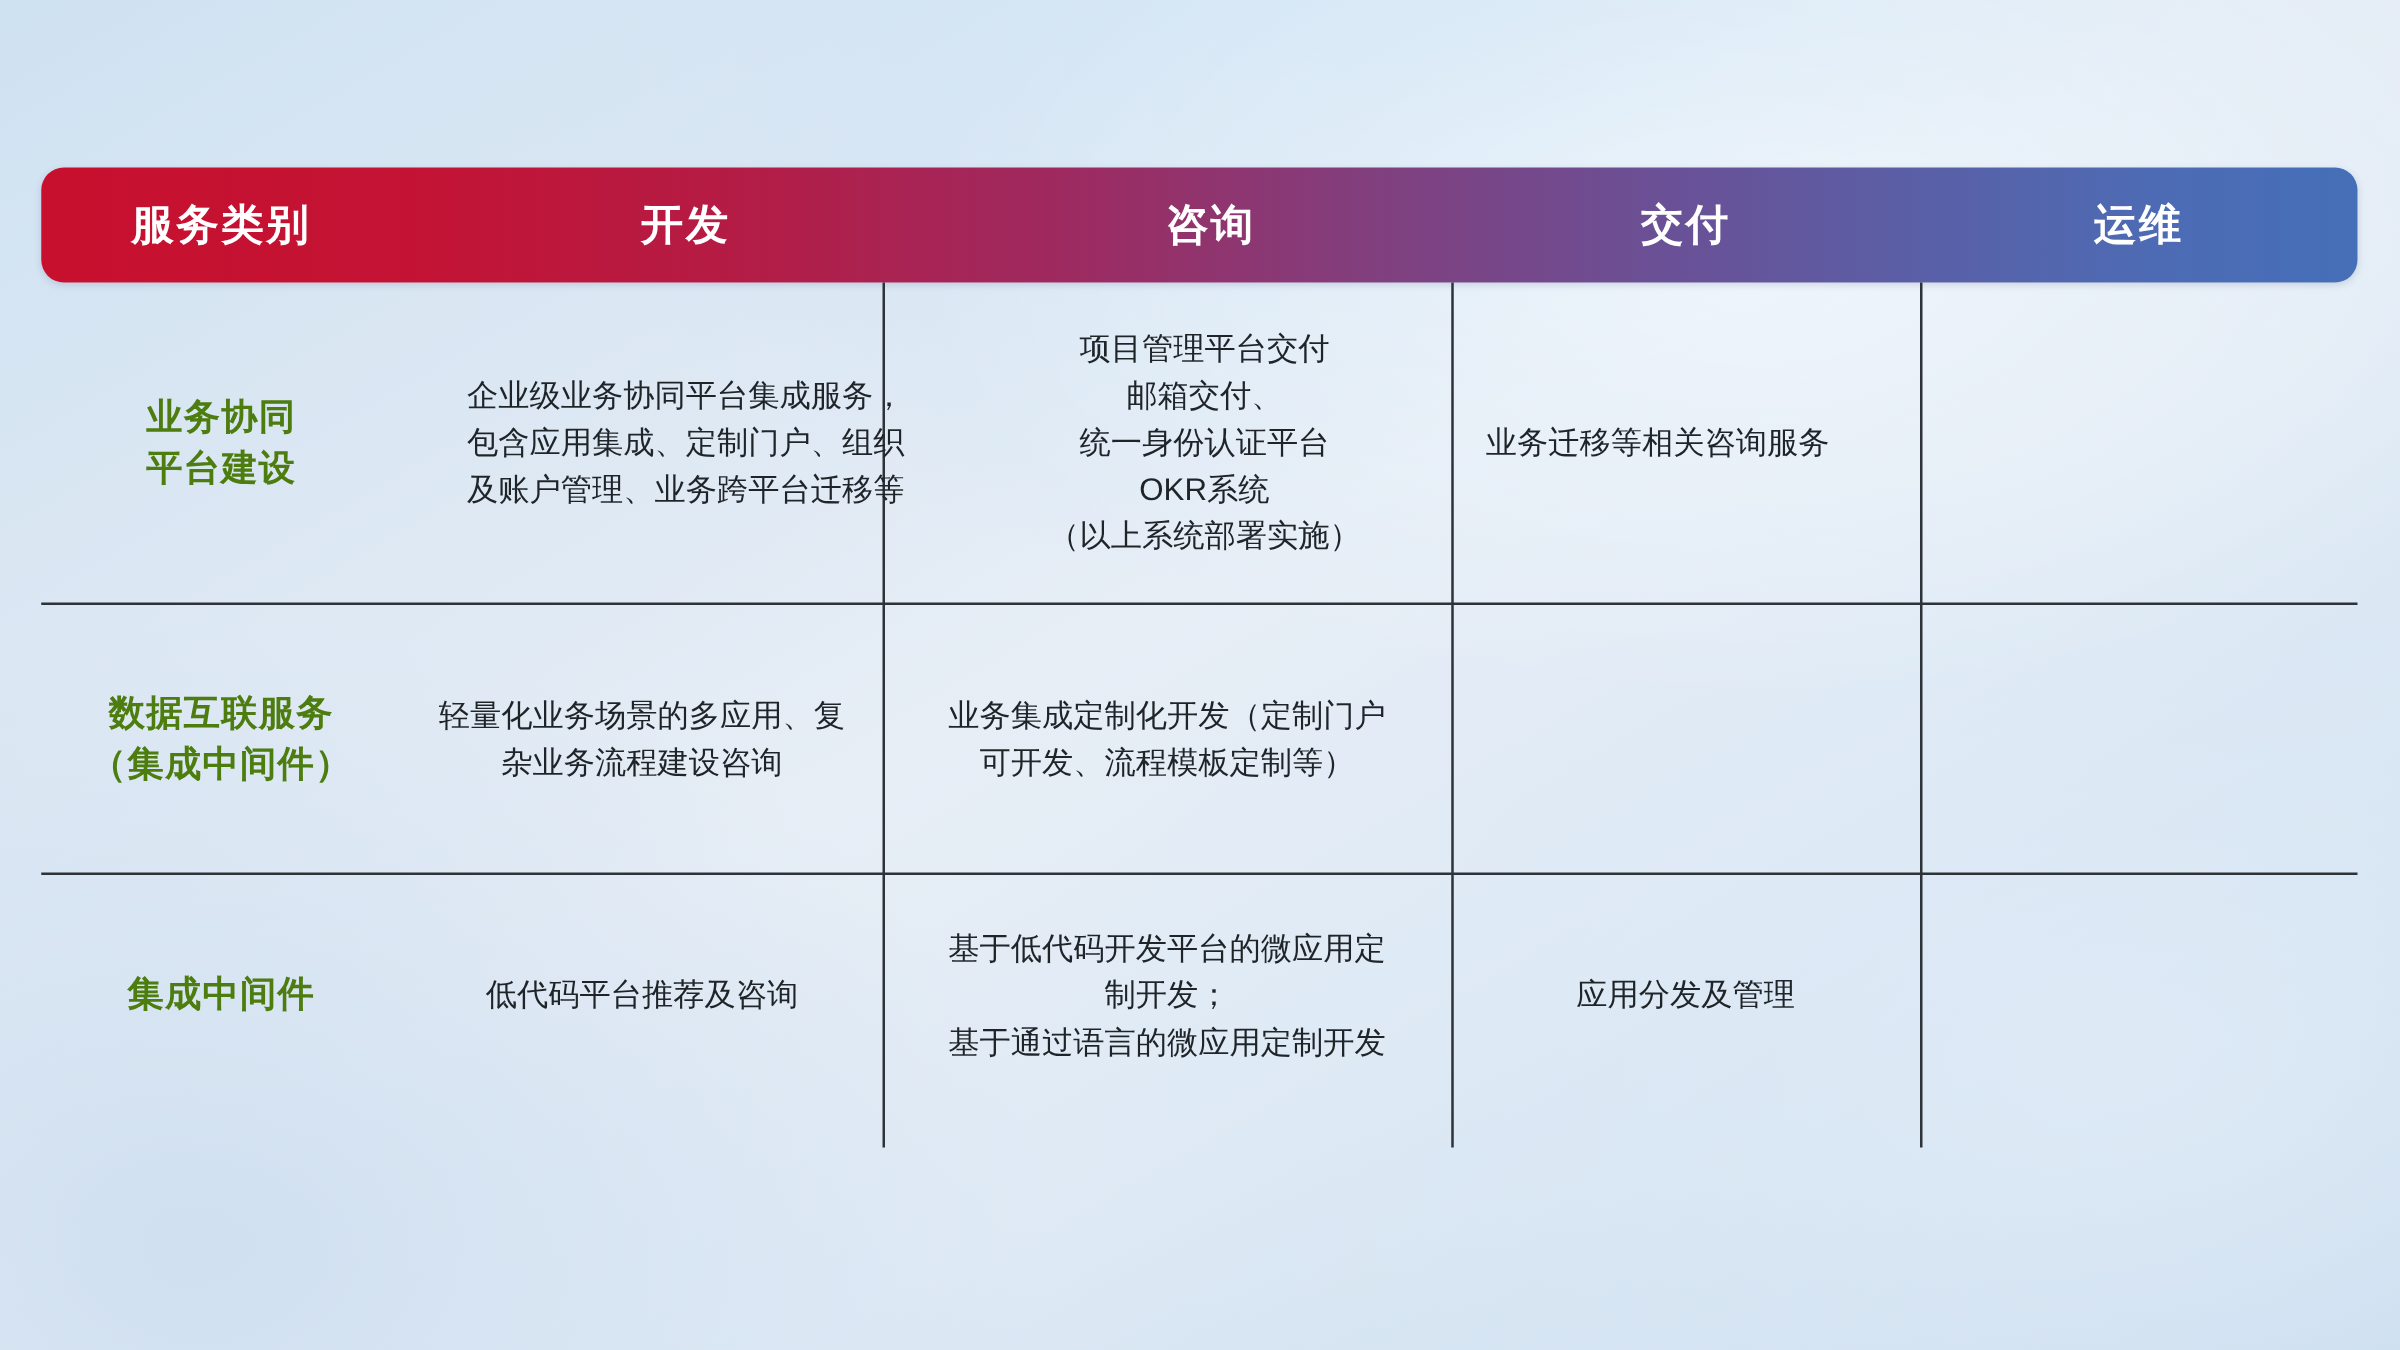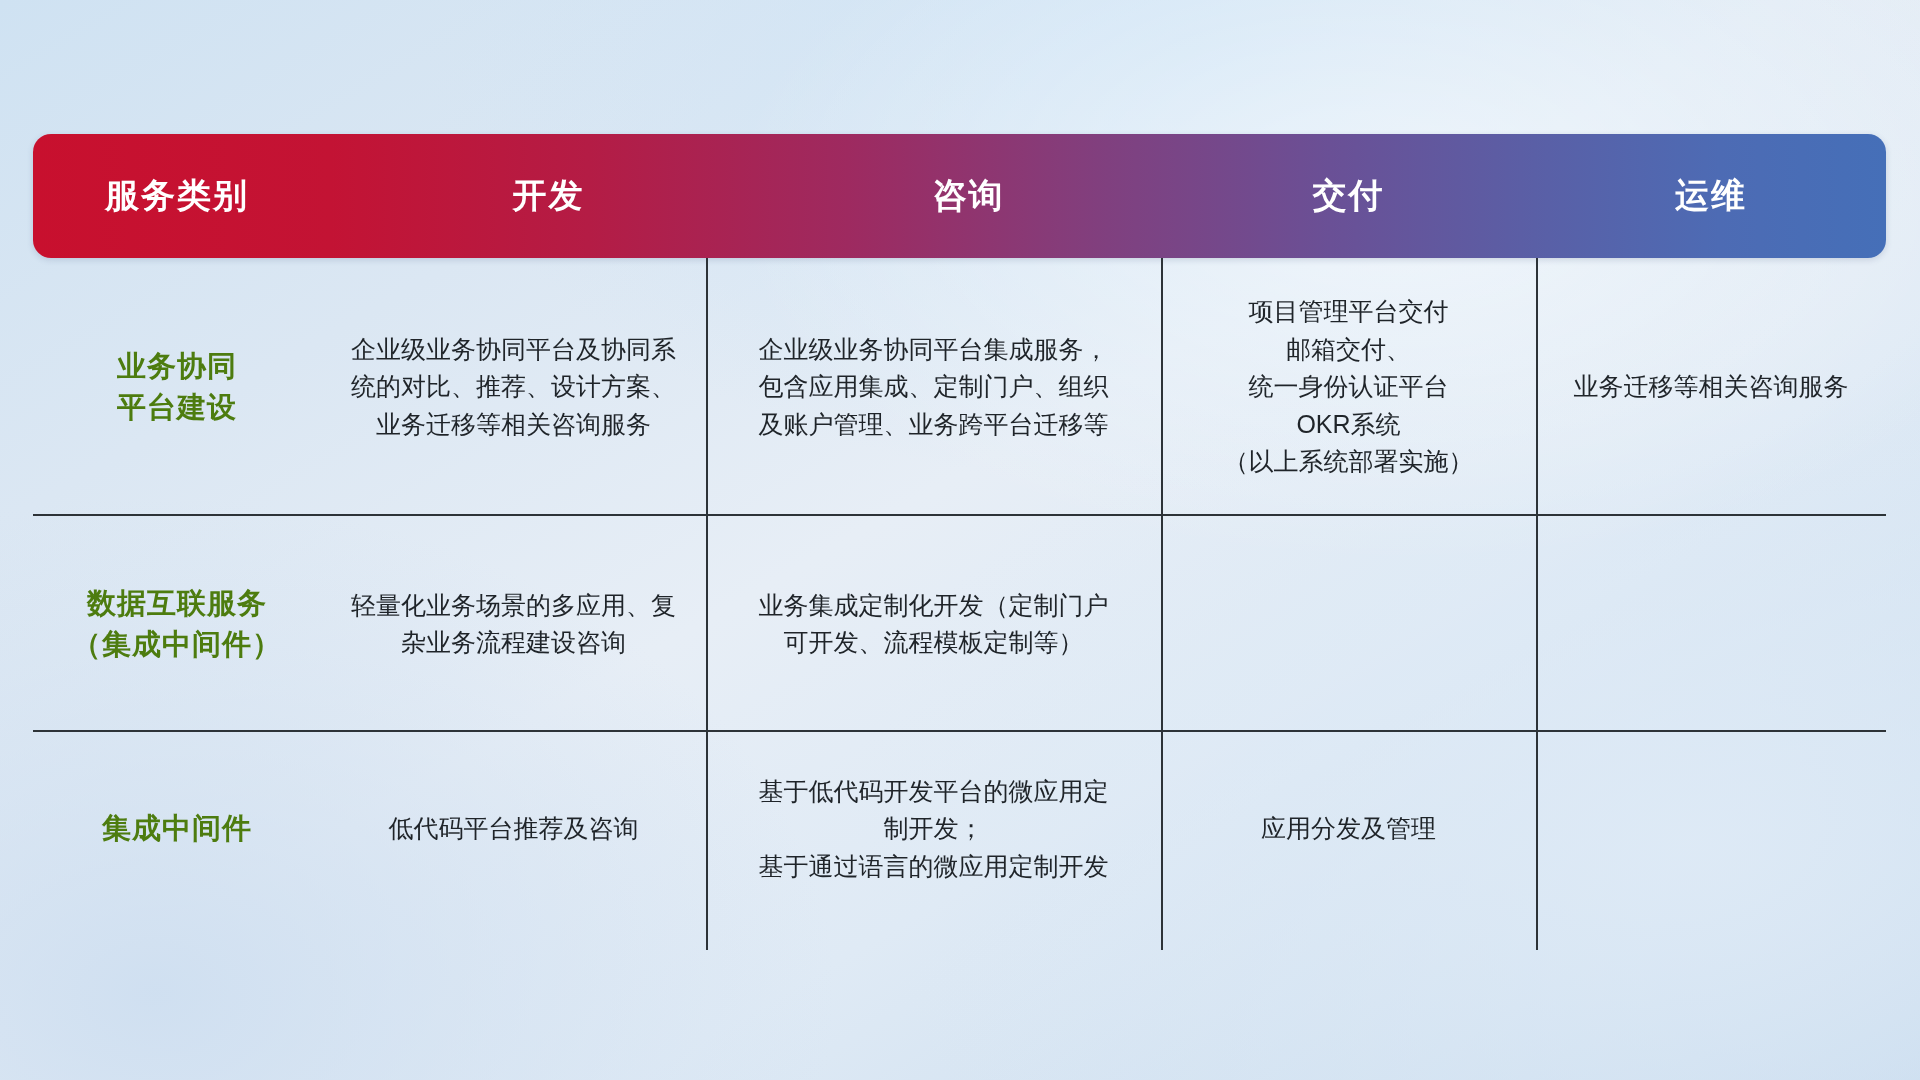--- a/index.html
+++ b/index.html
@@ -33,21 +33,21 @@
     position: absolute;
     left: 33px;
     top: 134px;
     width: 1853px;
     height: 816px;
   }
 
   
   .thead {
     position: relative;
-    height: 124px;
+    height: 92px;
     border-radius: 18px;
     background: linear-gradient(90deg,
       #c8102e 0%,
       #c31334 16%,
       #b41c45 30%,
       #9e2a60 44%,
       #80407f 58%,
       #6a5096 70%,
       #5a5fa6 81%,
       #4d6bb4 91%,
@@ -160,25 +160,20 @@
       <div class="vrule" style="left:673px"></div>
       <div class="vrule" style="left:1128px"></div>
       <div class="vrule" style="left:1503px"></div>
     </div>
 
     <div class="row row-1">
       <div class="cell c-label">
         <div class="row-label">业务协同
 平台建设</div>
       </div>
-      <div class="cell c-cons">
-        <div class="cell-text">企业级业务协同平台及协同系
-统的对比、推荐、设计方案、
-业务迁移等相关咨询服务</div>
-      </div>
       <div class="cell c-dev">
         <div class="cell-text">企业级业务协同平台集成服务，
 包含应用集成、定制门户、组织
 及账户管理、业务跨平台迁移等</div>
       </div>
       <div class="cell c-deliv">
         <div class="cell-text">项目管理平台交付
 邮箱交付、
 统一身份认证平台
 OKR系统

